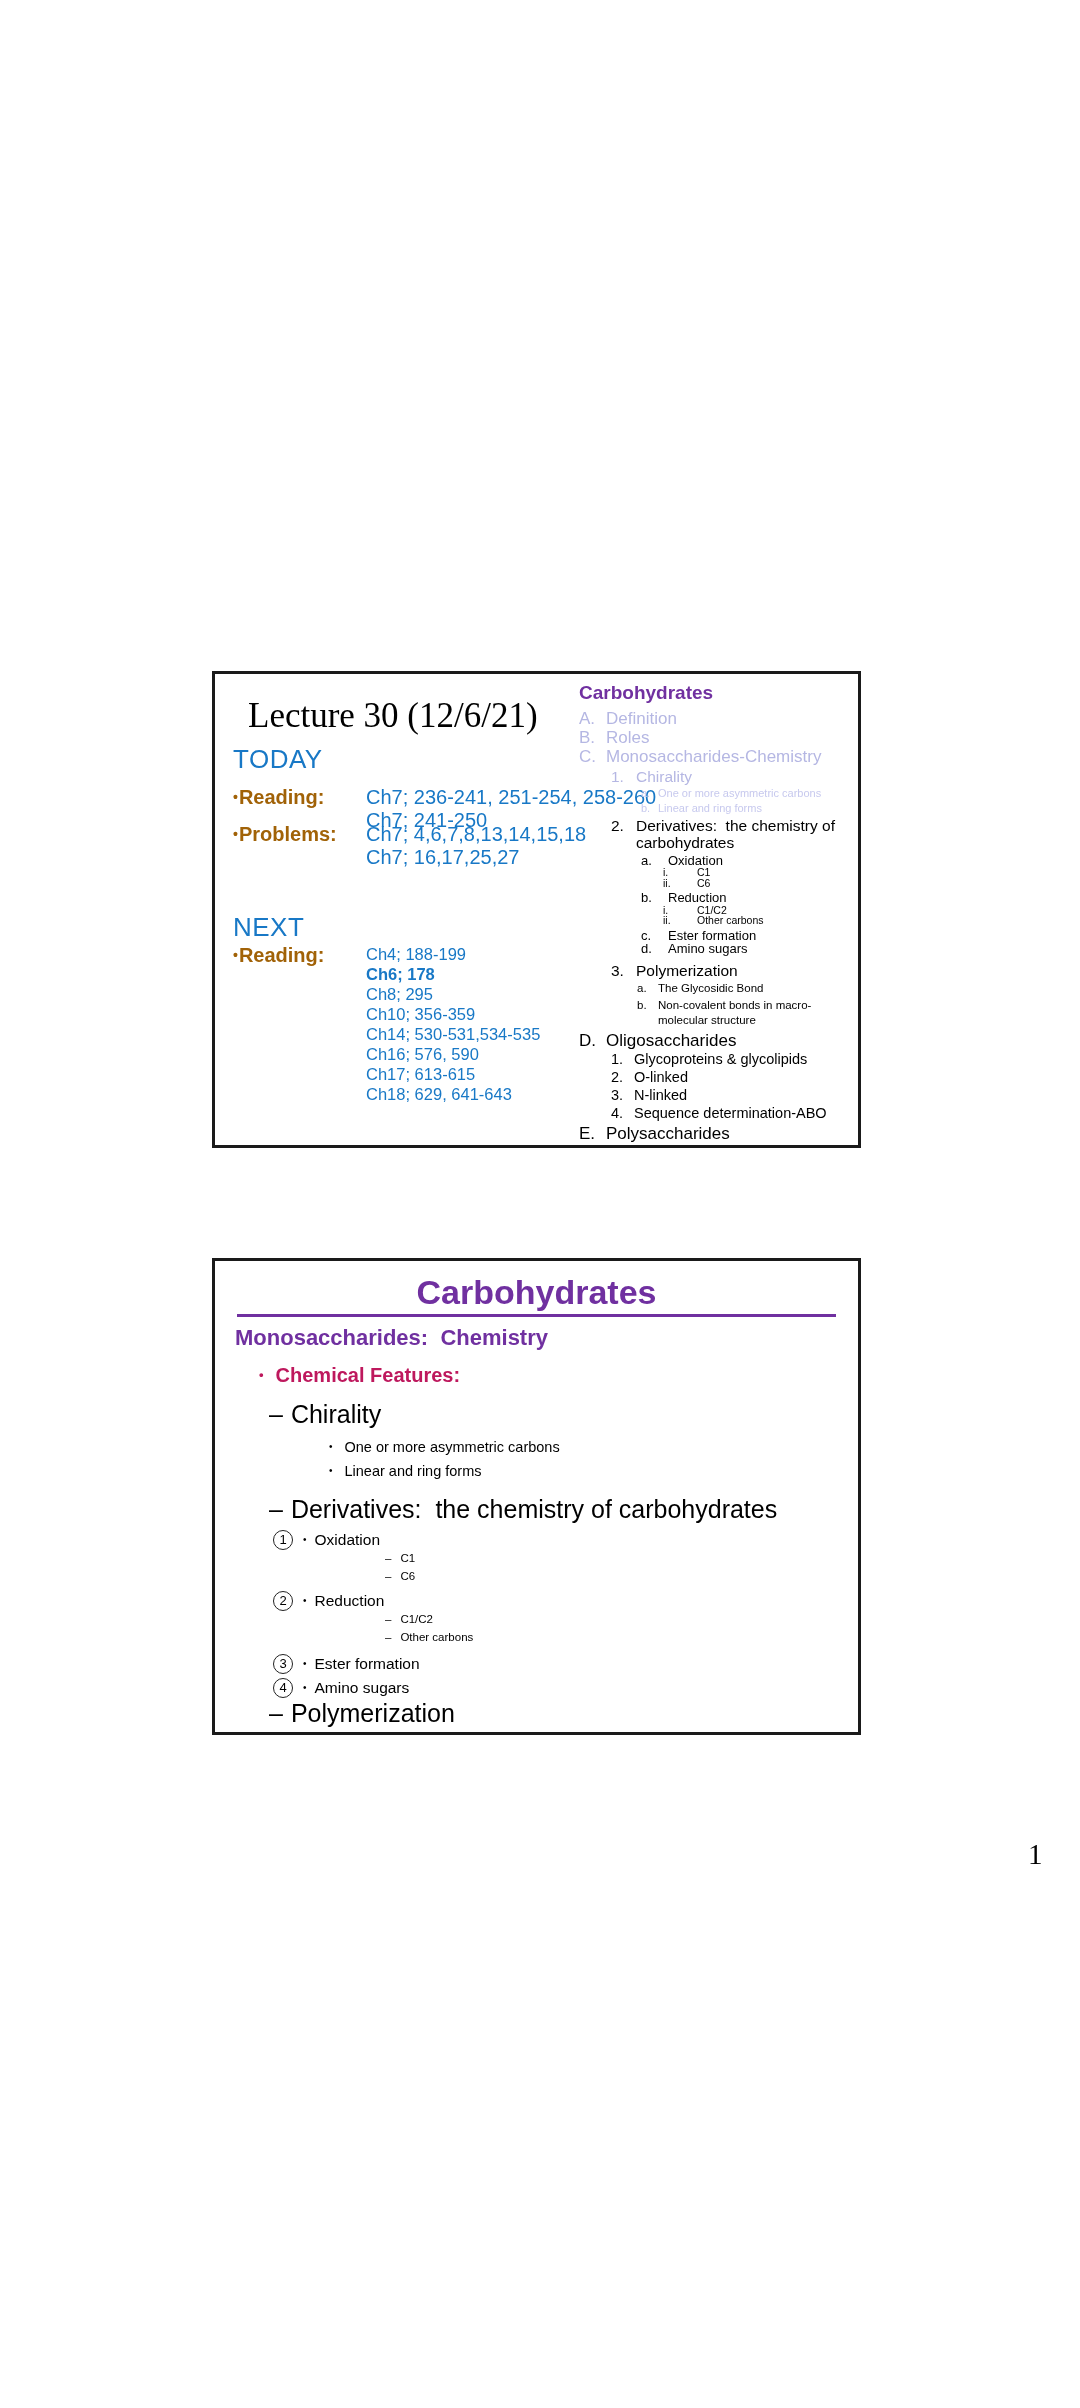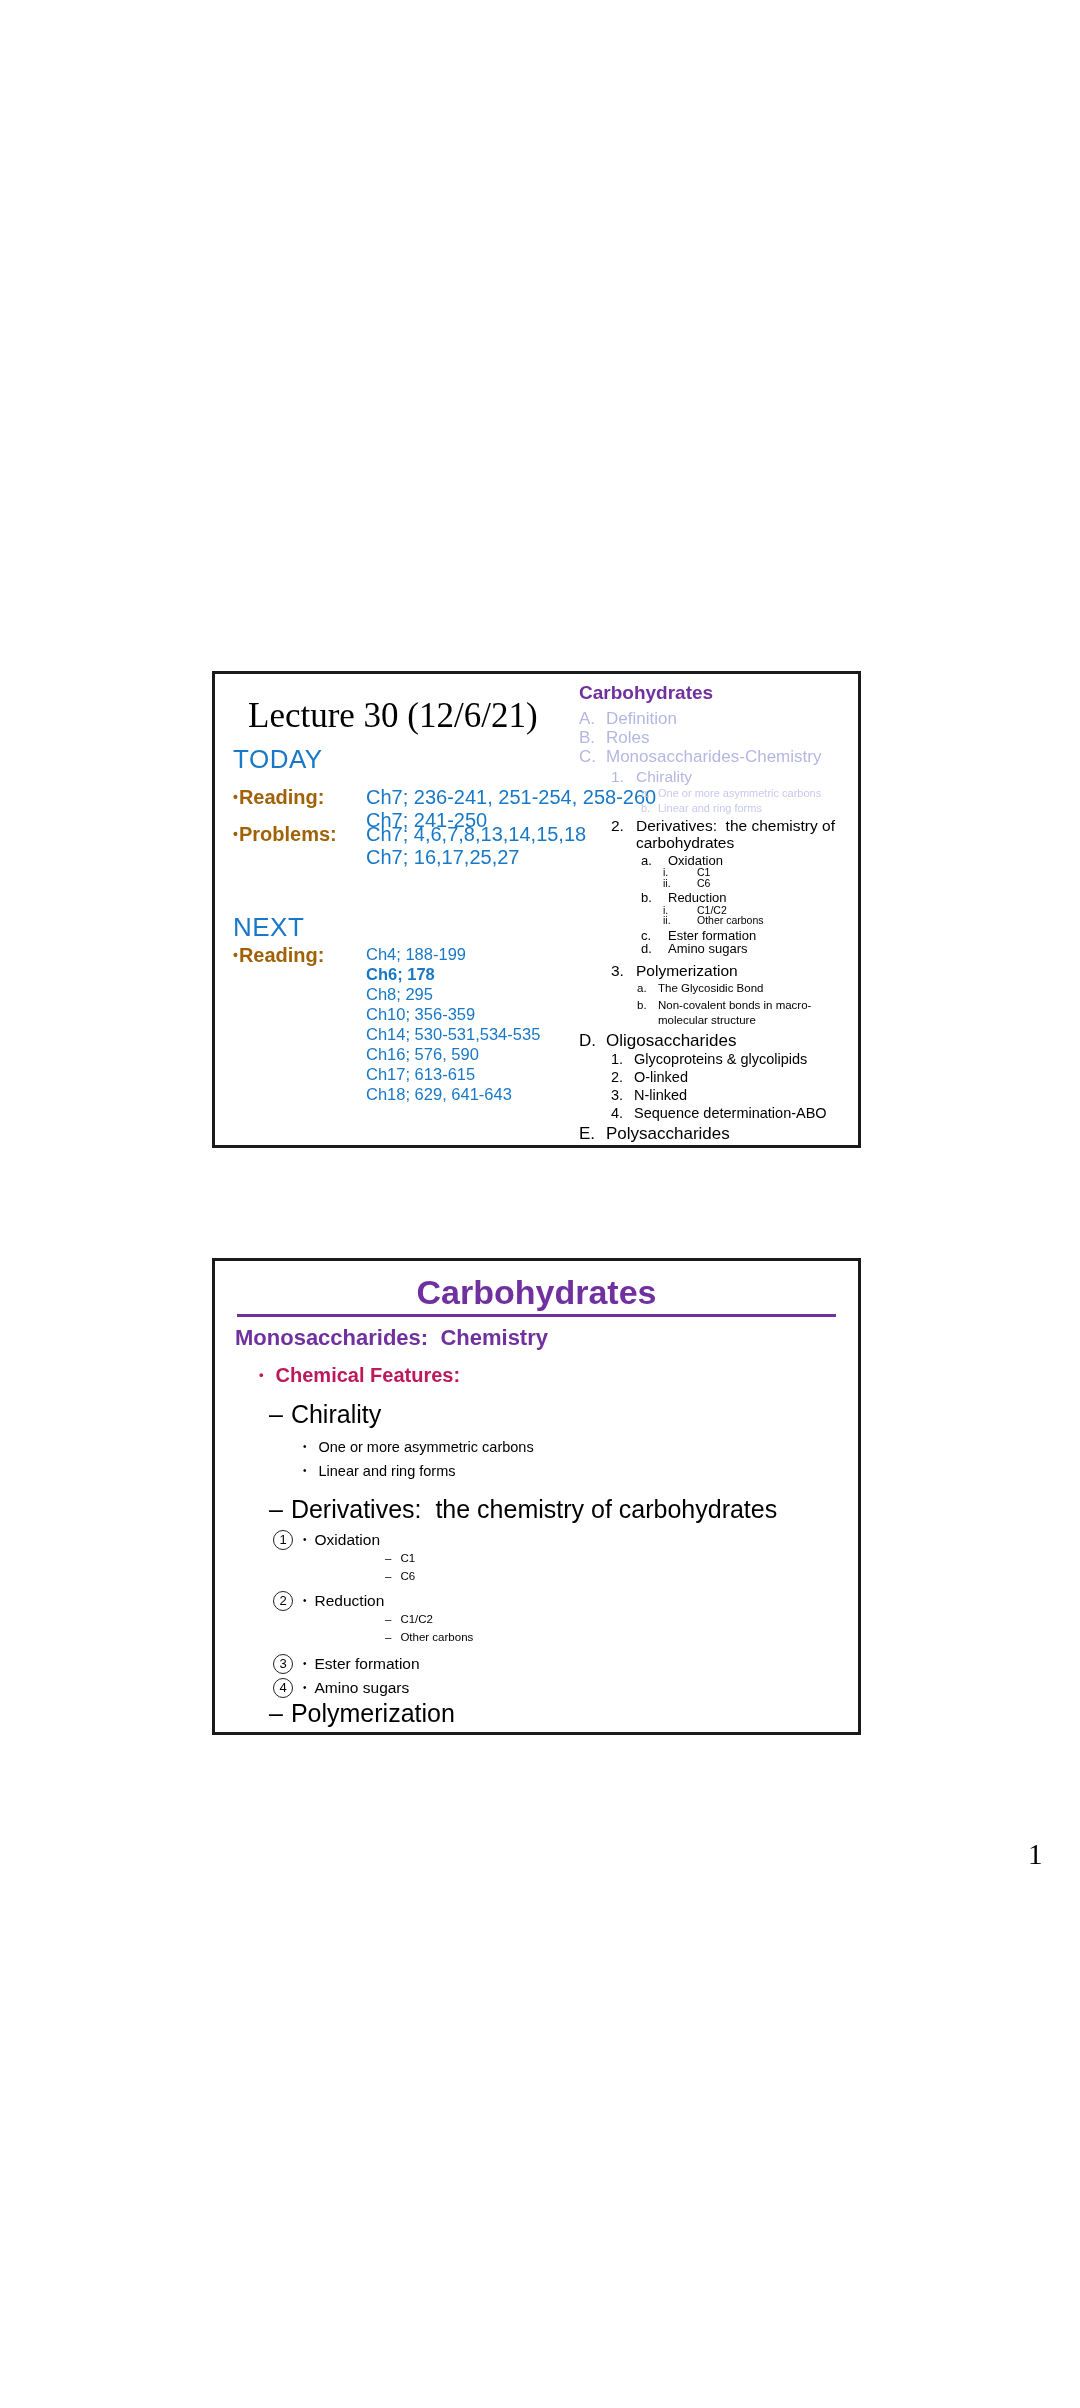--- a/index.html
+++ b/index.html
@@ -56,21 +56,21 @@
   .s2-title { margin-top:12px; text-align:center; font-size:34px; font-weight:bold; color:#7030a0; }
   .s2-rule  { height:3px; background:#7030a0; margin:2px 22px 0 22px; }
   .s2-subtitle { margin:8px 0 0 20px; font-size:22px; font-weight:bold; color:#7030a0; }
   .s2-feature  { margin:13px 0 0 44px; font-size:20px; font-weight:bold; color:#be185d; }
   .s2-feature .bul { font-size:13px; vertical-align:3px; margin-right:12px; }
   .s2-h { margin-left:54px; font-size:25px; color:#000; }
   .s2-h .dash { margin-right:8px; }
   #s2-chirality-h    { margin-top:13px; }
   #s2-derivatives-h  { margin-top:12px; }
   #s2-poly-h         { margin-top:1px; }
-  .s2-b { margin-left:88px; font-size:14.5px; line-height:24px; color:#000; }
+  .s2-b { margin-left:114px; font-size:14.5px; line-height:24px; color:#000; }
   .s2-b .bul { font-size:10px; vertical-align:2px; margin-right:12px; }
   .steps { margin-left:58px; }
   .step { display:flex; align-items:center; margin-top:5px; height:21px; }
   .circ {
     width:20px; height:20px; border:1.5px solid #222; border-radius:50%;
     display:flex; align-items:center; justify-content:center;
     font-size:13px; margin-right:8px; flex:none;
   }
   .step .bul { font-size:10px; margin:0 8px 0 2px; }
   .step .slab { font-size:15.5px; }

